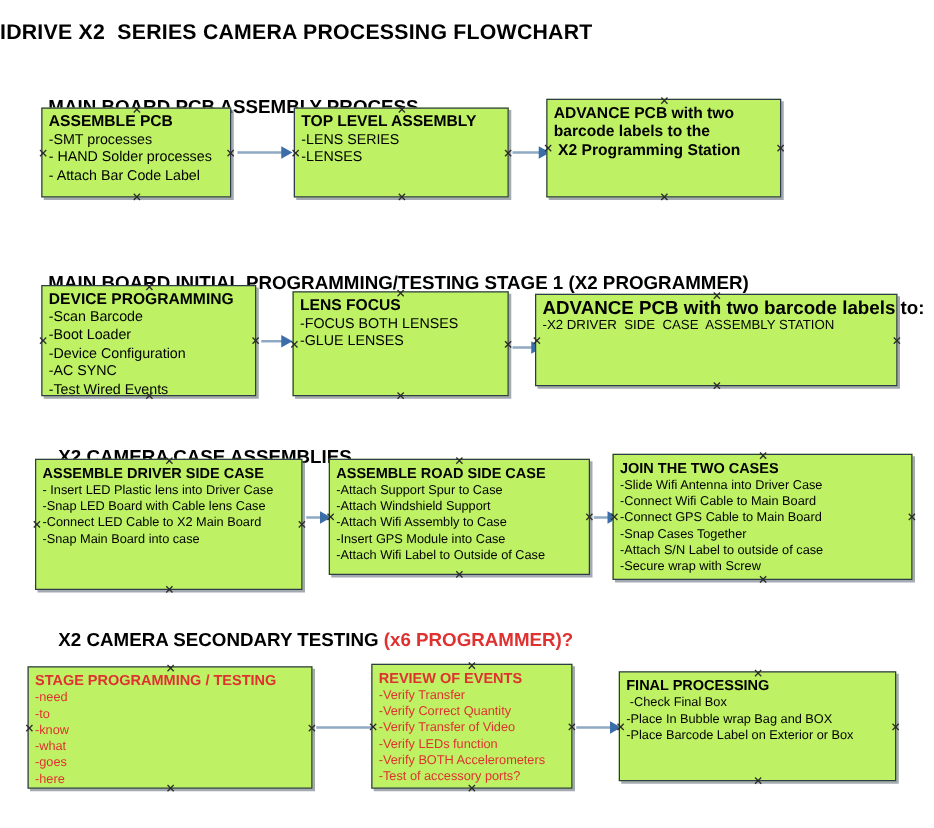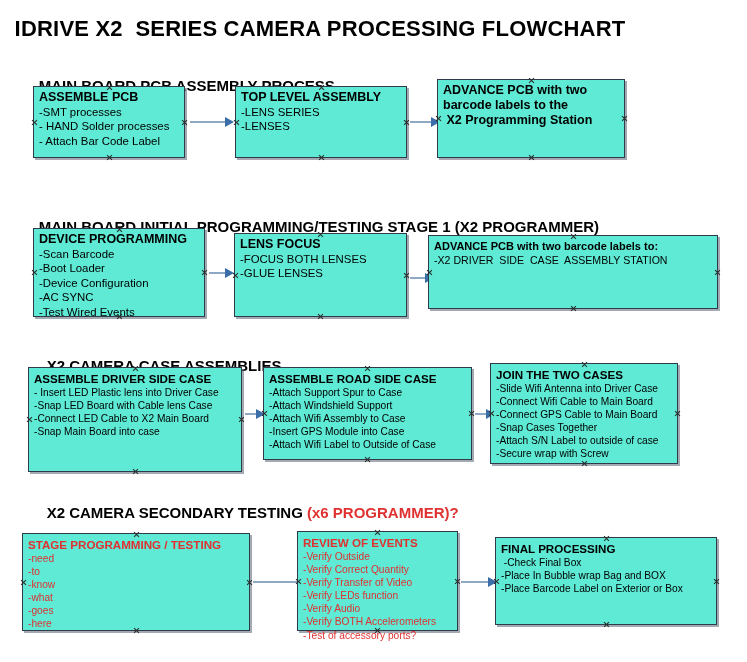--- a/index.html
+++ b/index.html
@@ -13,41 +13,40 @@
     height: 662px;
     background: #ffffff;
     font-family: "Liberation Sans", sans-serif;
     overflow: hidden;
   }
   .chart-title {
     position: absolute;
     left: 0;
     top: 16px;
     width: 640px;
-    text-align: center;
-    font-size: 22px;
+    font-size: 17px;
     font-weight: bold;
     color: #000000;
     letter-spacing: 0.2px;
     white-space: pre;
   }
   .section-heading {
     position: absolute;
     font-size: 15px;
     font-weight: bold;
     color: #000000;
     white-space: pre;
   }
   .section-heading .accent {
     color: #e03131;
   }
   
   .pbox {
     position: absolute;
-    background: #5eead4;
+    background: #bef264;
     border: 1px solid #2f3a4a;
     box-shadow: 2px 2px 0 rgba(90,100,115,0.55);
     box-sizing: border-box;
     overflow: visible;
   }
   .pbox .bx-title {
     font-size: 12.5px;
     font-weight: bold;
     color: #000000;
     line-height: 15px;
@@ -63,21 +62,21 @@
   .pbox.red .bx-title,
   .pbox.red .bx-line {
     color: #e03131;
   }
   .pbox .bx-inner {
     position: absolute;
     left: 5px;
     top: 3px;
     right: 2px;
   }
-  .pbox.small .bx-title { font-size: 11px; }
+  .pbox.small .bx-title { font-size: 15px; }
   .pbox.small .bx-line { font-size: 10.6px; line-height: 13.6px; }
   .pbox.tiny .bx-title { font-size: 11.6px; }
   .pbox.tiny .bx-line { font-size: 10.2px; line-height: 13.1px; }
 
   
   .handle {
     position: absolute;
     width: 7px;
     height: 7px;
     margin-left: -3.5px;
@@ -258,21 +257,21 @@
     <span class="handle" style="left:50%; top:0;"></span>
     <span class="handle" style="left:50%; top:100%;"></span>
     <span class="handle" style="left:0; top:50%;"></span>
     <span class="handle" style="left:100%; top:50%;"></span>
   </div>
 
   <div class="conn" style="left:475px; top:413px; width:12px;">
       <i class="head"></i>
     </div>
 
-  <div class="pbox tiny" style="left:490px; top:363px; width:188px; height:101px;">
+  <div class="pbox tiny" style="left:490px; top:363px; width:240px; height:101px;">
     <div class="bx-inner">
       <div class="bx-title">JOIN THE TWO CASES</div>
       <div class="bx-line">-Slide Wifi Antenna into Driver Case</div>
       <div class="bx-line">-Connect Wifi Cable to Main Board</div>
       <div class="bx-line">-Connect GPS Cable to Main Board</div>
       <div class="bx-line">-Snap Cases Together</div>
       <div class="bx-line">-Attach S/N Label to outside of case</div>
       <div class="bx-line">-Secure wrap with Screw</div>
     </div>
     <span class="handle" style="left:50%; top:0;"></span>
@@ -299,25 +298,24 @@
     <span class="handle" style="left:50%; top:100%;"></span>
     <span class="handle" style="left:0; top:50%;"></span>
     <span class="handle" style="left:100%; top:50%;"></span>
   </div>
 
   <div class="stub" style="left:253px; top:581px; width:44px;"></div>
 
   <div class="pbox red tiny" style="left:297px; top:531px; width:161px; height:100px;">
     <div class="bx-inner">
       <div class="bx-title">REVIEW OF EVENTS</div>
-      <div class="bx-line">-Verify Outside</div>
+      <div class="bx-line">-Verify Transfer</div>
       <div class="bx-line">-Verify Correct Quantity</div>
       <div class="bx-line">-Verify Transfer of Video</div>
       <div class="bx-line">-Verify LEDs function</div>
-      <div class="bx-line">-Verify Audio</div>
       <div class="bx-line">-Verify BOTH Accelerometers</div>
       <div class="bx-line">-Test of accessory ports?</div>
     </div>
     <span class="handle" style="left:50%; top:0;"></span>
     <span class="handle" style="left:50%; top:100%;"></span>
     <span class="handle" style="left:0; top:50%;"></span>
     <span class="handle" style="left:100%; top:50%;"></span>
   </div>
 
   <div class="conn" style="left:461px; top:581px; width:28px;">

